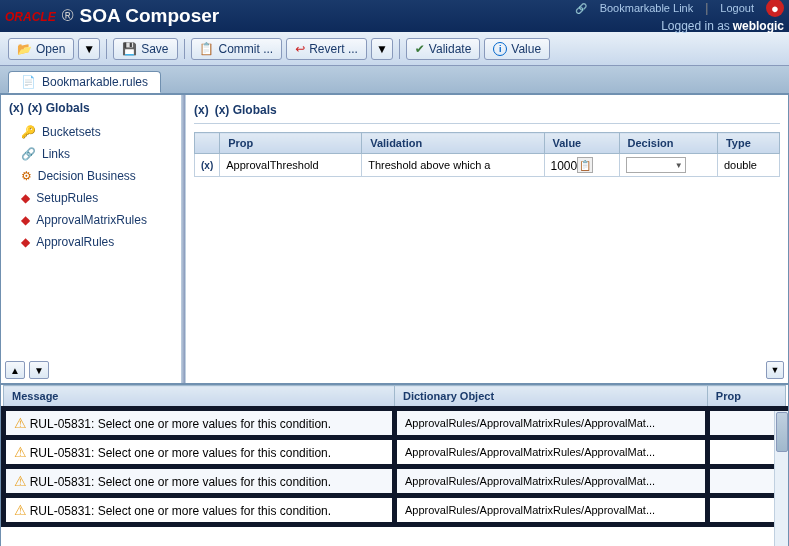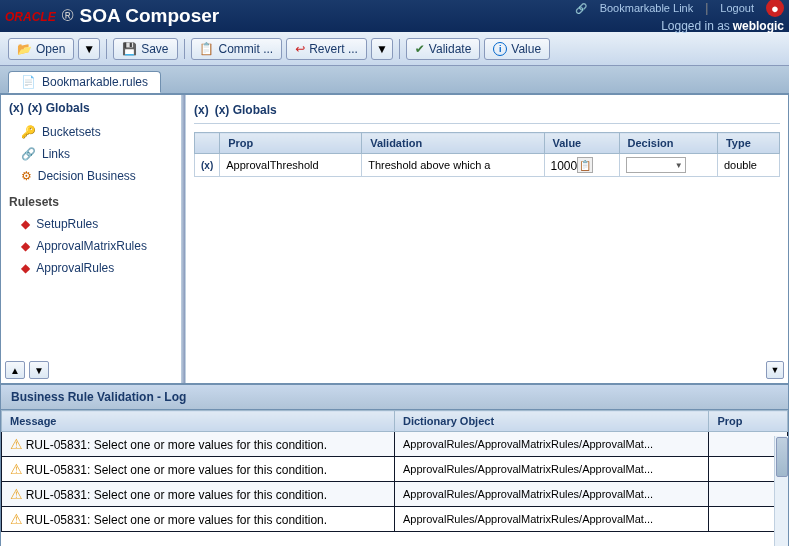--- a/index.html
+++ b/index.html
@@ -285,21 +285,21 @@
       background: linear-gradient(180deg, #e0eaf4 0%, #c8d8ec 100%);
       border: 1px solid #a0b8cc;
       padding: 4px 8px;
       text-align: left;
       color: #1a3a6b;
       font-size: 11px;
       position: sticky;
       top: 0;
     }
     #log-table td {
-      border: 1px solid #0f172a;
+      border: 5px solid #0f172a;
       padding: 4px 8px;
       font-size: 11px;
     }
     .log-row:nth-child(odd) td { background: #f5f8fc; }
     .log-row:nth-child(even) td { background: white; }
     .warning-icon {
       color: #e8a020;
       font-size: 14px;
     }
     #log-scrollbar {
@@ -408,23 +408,20 @@
         <span style="color:#e8a020;">🔑</span>
         <span>Bucketsets</span>
       </div>
       <div class="sidebar-item">
         <span style="color:#3a7a3a;">🔗</span>
         <span>Links</span>
       </div>
       <div class="sidebar-item">
         <span style="color:#cc6600;">⚙</span>
         <span>Decision Business</span>
-      </div>
-      <div class="sidebar-section-label">
-        <span>Rulesets</span>
       </div>
       <div class="sidebar-item">
         <span style="color:#cc2222;">◆</span>
         <span>SetupRules</span>
       </div>
       <div class="sidebar-item">
         <span style="color:#cc2222;">◆</span>
         <span>ApprovalMatrixRules</span>
       </div>
       <div class="sidebar-item">
@@ -476,23 +473,20 @@
             <td>double</td>
           </tr>
         </tbody>
       </table>
 
       <div class="scroll-btn-right" style="position:absolute; bottom:4px; right:4px;">▼</div>
     </div>
   </div>
 
   <div id="log-section">
-    <div id="log-header">
-      <span>Business Rule Validation - Log</span>
-    </div>
     <div id="log-table-container" style="overflow:hidden; position:relative;">
       <table id="log-table">
         <thead>
           <tr>
             <th style="width:50%;">Message</th>
             <th style="width:40%;">Dictionary Object</th>
             <th style="width:10%;">Prop</th>
           </tr>
         </thead>
         <tbody id="log-tbody">

